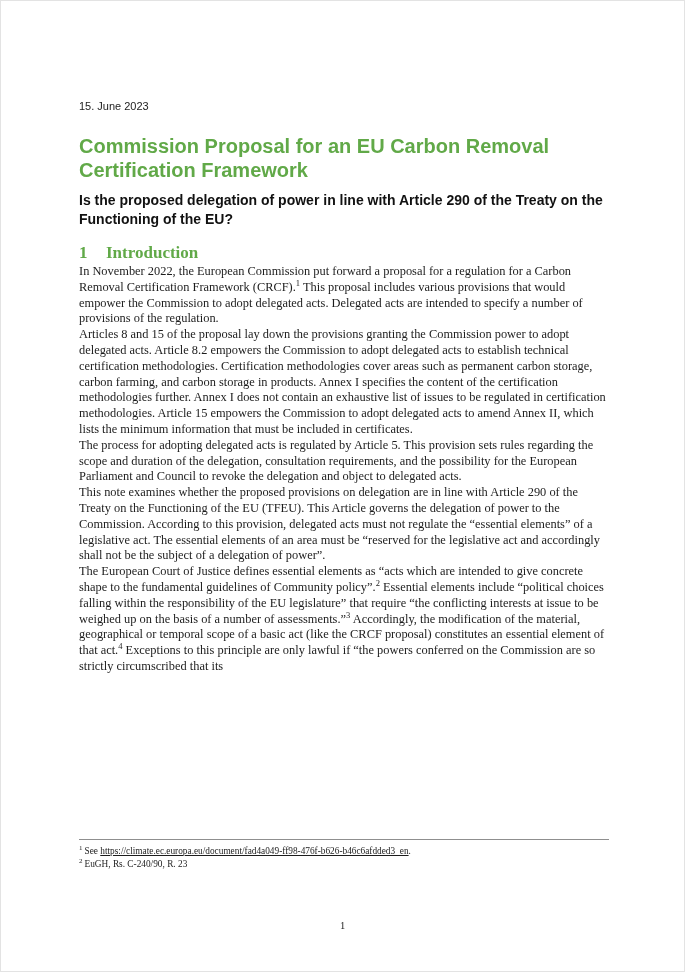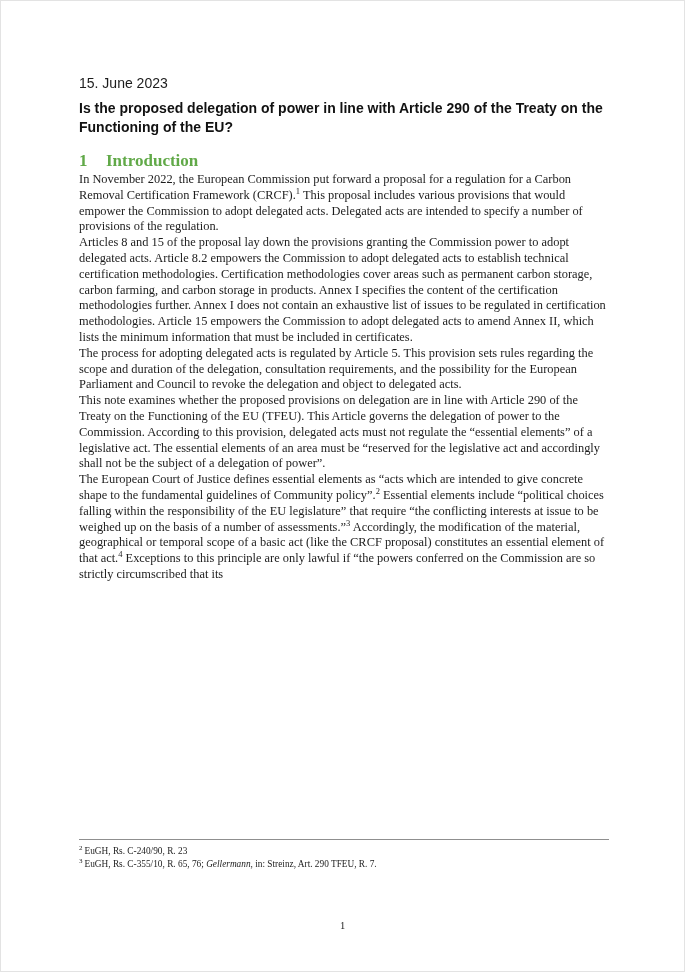--- a/index.html
+++ b/index.html
@@ -18,23 +18,23 @@
     color: #1c1c1c;
     font-family: "Liberation Serif", serif;
   }
   .content {
     position: absolute;
     left: 78px;
     top: 0;
     width: 530px;
   }
   .doc-date {
-    padding-top: 76px;
+    padding-top: 99px;
     font-family: "Liberation Sans", sans-serif;
-    font-size: 14px;
+    font-size: 11px;
     line-height: 13px;
     color: #1c1c1c;
   }
   .doc-title {
     margin-top: 21px;
     font-family: "Liberation Sans", sans-serif;
     font-weight: bold;
     font-size: 20px;
     line-height: 24px;
     color: var(--accent, #61a948);
@@ -112,35 +112,36 @@
   }
 </style>
 </head>
 <body>
 
 <div class="page">
   <div class="content">
 
     <div class="doc-date">15. June 2023</div>
 
+    <div class="doc-title">Commission Proposal for an EU Carbon Removal Certification Framework</div>
 
     <div class="doc-subtitle">Is the proposed delegation of power in line with Article 290 of the Treaty on the Functioning of the EU?</div>
 
     <div class="section-heading"><span class="section-number">1</span><span>Introduction</span></div>
 
     <div class="para"><span>In November 2022, the European Commission put forward a proposal for a regulation for a Carbon Removal Certification Framework (CRCF).</span><sup>1</sup><span> This proposal includes various provisions that would empower the Commission to adopt delegated acts. Delegated acts are intended to specify a number of provisions of the regulation.</span></div>
     <div class="para"><span>Articles 8 and 15 of the proposal lay down the provisions granting the Commission power to adopt delegated acts. Article 8.2 empowers the Commission to adopt delegated acts to establish technical certification methodologies. Certification methodologies cover areas such as permanent carbon storage, carbon farming, and carbon storage in products. Annex I specifies the content of the certification methodologies further. Annex I does not contain an exhaustive list of issues to be regulated in certification methodologies. Article 15 empowers the Commission to adopt delegated acts to amend Annex II, which lists the minimum information that must be included in certificates.</span></div>
     <div class="para"><span>The process for adopting delegated acts is regulated by Article 5. This provision sets rules regarding the scope and duration of the delegation, consultation requirements, and the possibility for the European Parliament and Council to revoke the delegation and object to delegated acts.</span></div>
     <div class="para"><span>This note examines whether the proposed provisions on delegation are in line with Article 290 of the Treaty on the Functioning of the EU (TFEU). This Article governs the delegation of power to the Commission. According to this provision, delegated acts must not regulate the “essential elements” of a legislative act. The essential elements of an area must be “reserved for the legislative act and accordingly shall not be the subject of a delegation of power”.</span></div>
 
 
     <div class="para"><span>The European Court of Justice defines essential elements as “acts which are intended to give concrete shape to the fundamental guidelines of Community policy”.</span><sup>2</sup><span> Essential elements include “political choices falling within the responsibility of the EU legislature” that require “the conflicting interests at issue to be weighed up on the basis of a number of assessments.”</span><sup>3</sup><span> Accordingly, the modification of the material, geographical or temporal scope of a basic act (like the CRCF proposal) constitutes an essential element of that act.</span><sup>4</sup><span> Exceptions to this principle are only lawful if “the powers conferred on the Commission are so strictly circumscribed that its</span></div>
 
   </div>
 
   <div class="footnotes">
     <hr class="footnote-separator">
+    <div class="footnote"><sup>1</sup><span><span>See </span><a class="fn-link">https://climate.ec.europa.eu/document/fad4a049-ff98-476f-b626-b46c6afdded3_en</a><span>.</span></span></div>
     <div class="footnote"><sup>2</sup><span><span>EuGH, Rs. C-240/90, R. 23</span></span></div>
-    <div class="footnote"><sup>3</sup><span><span>EuGH, Rs. C-355/10, R. 65, 76; </span><em>Gellermann</em><span>, in: Streinz, Art. 290 TFEU, R. 7.</span></span></div>
   </div>
 
   <div class="page-number">1</div>
 </div>
 
 </body></html>

